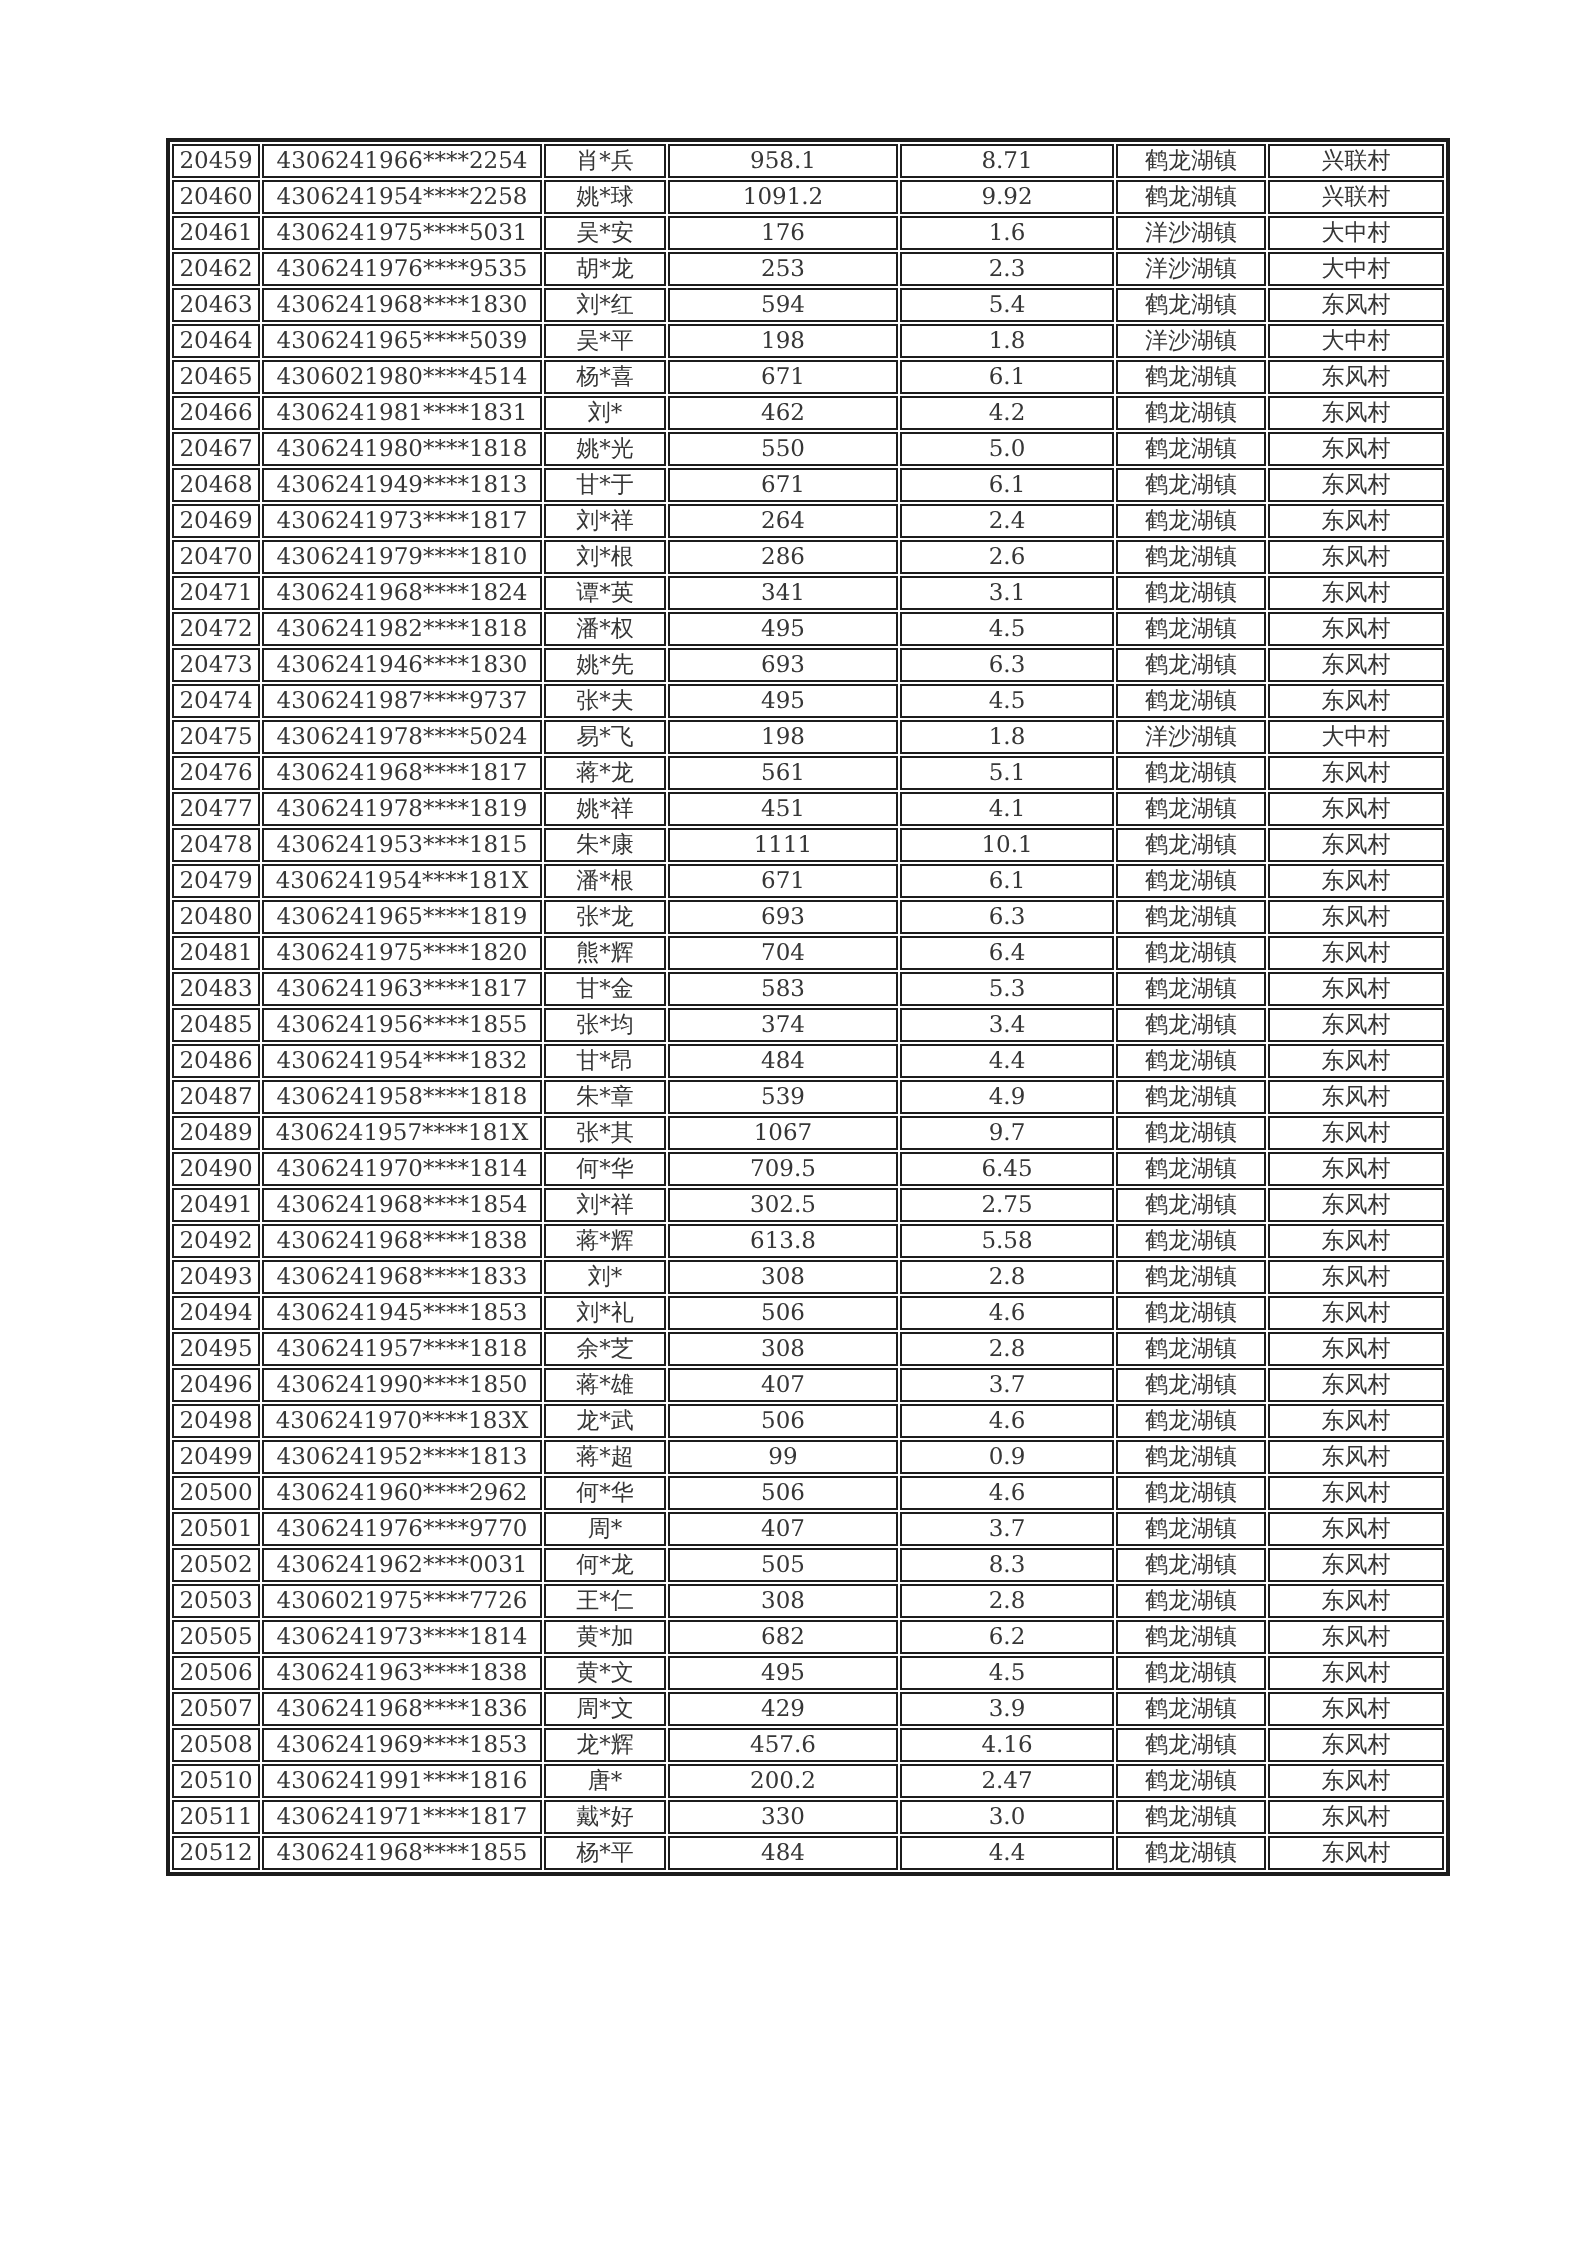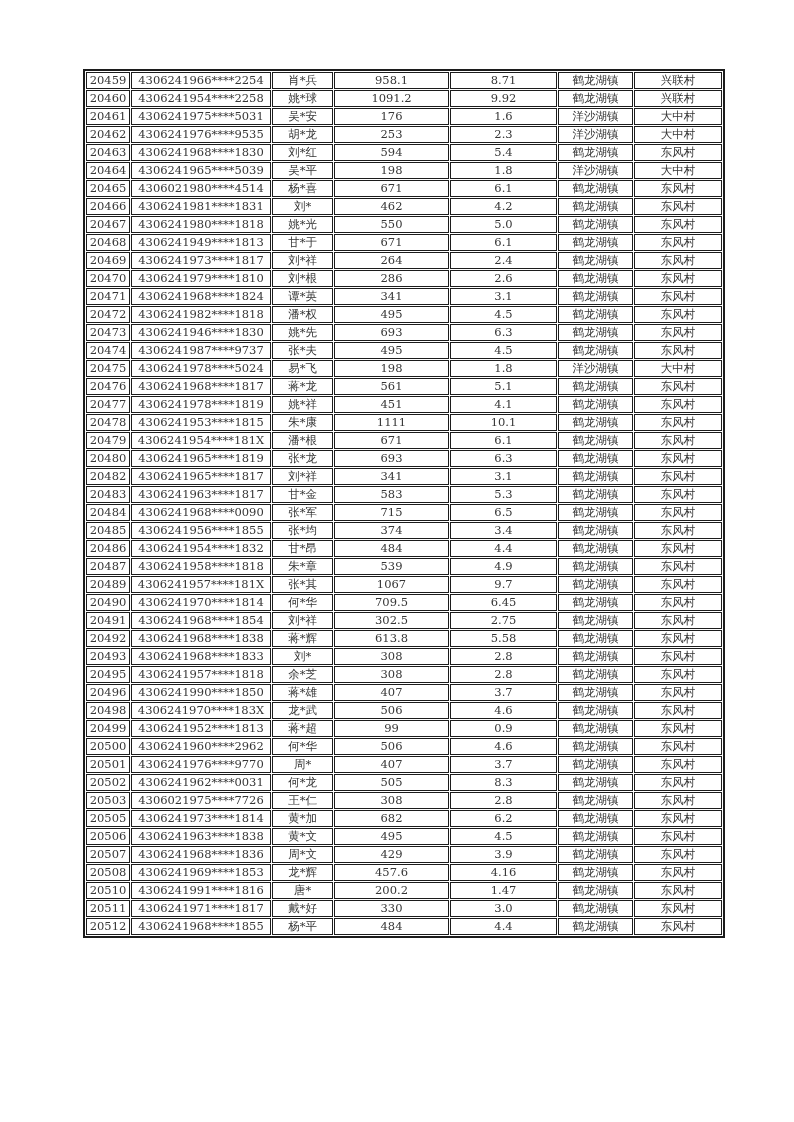--- a/index.html
+++ b/index.html
@@ -274,50 +274,41 @@
   <tr>
     <td>20480</td>
     <td>4306241965****1819</td>
     <td>张*龙</td>
     <td>693</td>
     <td>6.3</td>
     <td>鹤龙湖镇</td>
     <td>东风村</td>
   </tr>
 
-
-  <tr>
-    <td>20482</td>
-    <td>4306241965****1817</td>
-    <td>刘*祥</td>
-    <td>341</td>
-    <td>3.1</td>
-    <td>鹤龙湖镇</td>
-    <td>东风村</td>
-  </tr>
+  <tr>
+    <td>20481</td>
+    <td>4306241975****1820</td>
+    <td>熊*辉</td>
+    <td>704</td>
+    <td>6.4</td>
+    <td>鹤龙湖镇</td>
+    <td>东风村</td>
+  </tr>
+
 
   <tr>
     <td>20483</td>
     <td>4306241963****1817</td>
     <td>甘*金</td>
     <td>583</td>
     <td>5.3</td>
     <td>鹤龙湖镇</td>
     <td>东风村</td>
   </tr>
 
-  <tr>
-    <td>20484</td>
-    <td>4306241968****0090</td>
-    <td>张*军</td>
-    <td>715</td>
-    <td>6.5</td>
-    <td>鹤龙湖镇</td>
-    <td>东风村</td>
-  </tr>
 
   <tr>
     <td>20485</td>
     <td>4306241956****1855</td>
     <td>张*均</td>
     <td>374</td>
     <td>3.4</td>
     <td>鹤龙湖镇</td>
     <td>东风村</td>
   </tr>
@@ -386,20 +377,29 @@
   <tr>
     <td>20493</td>
     <td>4306241968****1833</td>
     <td>刘*</td>
     <td>308</td>
     <td>2.8</td>
     <td>鹤龙湖镇</td>
     <td>东风村</td>
   </tr>
 
+  <tr>
+    <td>20494</td>
+    <td>4306241945****1853</td>
+    <td>刘*礼</td>
+    <td>506</td>
+    <td>4.6</td>
+    <td>鹤龙湖镇</td>
+    <td>东风村</td>
+  </tr>
 
   <tr>
     <td>20495</td>
     <td>4306241957****1818</td>
     <td>余*芝</td>
     <td>308</td>
     <td>2.8</td>
     <td>鹤龙湖镇</td>
     <td>东风村</td>
   </tr>
@@ -515,21 +515,21 @@
     <td>鹤龙湖镇</td>
     <td>东风村</td>
   </tr>
 
 
   <tr>
     <td>20510</td>
     <td>4306241991****1816</td>
     <td>唐*</td>
     <td>200.2</td>
-    <td>1.47</td>
+    <td>2.47</td>
     <td>鹤龙湖镇</td>
     <td>东风村</td>
   </tr>
 
   <tr>
     <td>20511</td>
     <td>4306241971****1817</td>
     <td>戴*好</td>
     <td>330</td>
     <td>3.0</td>

